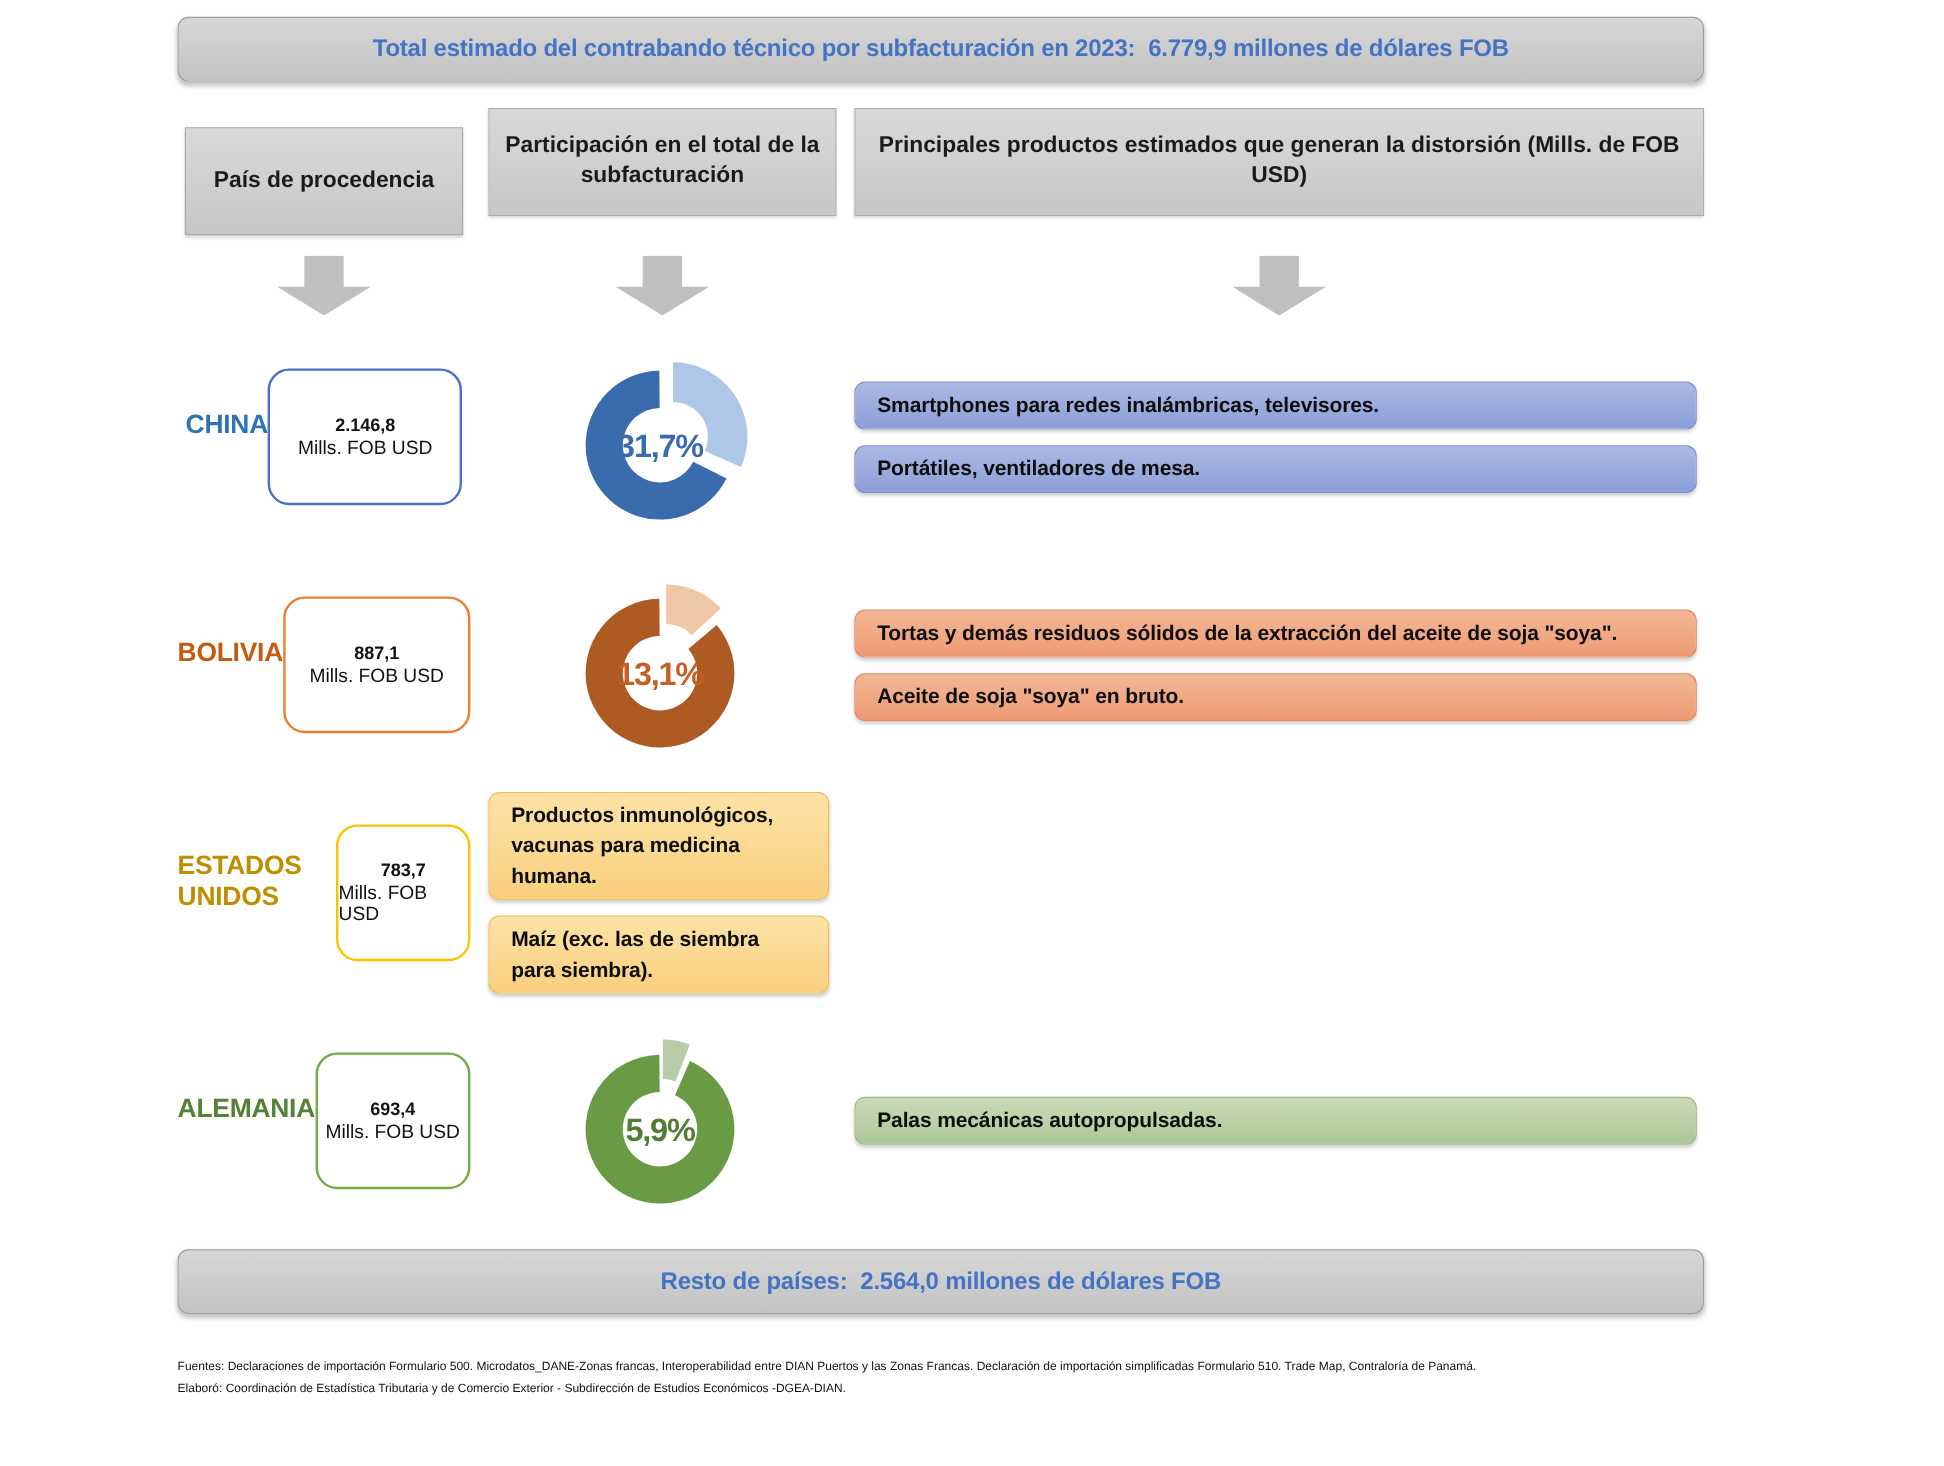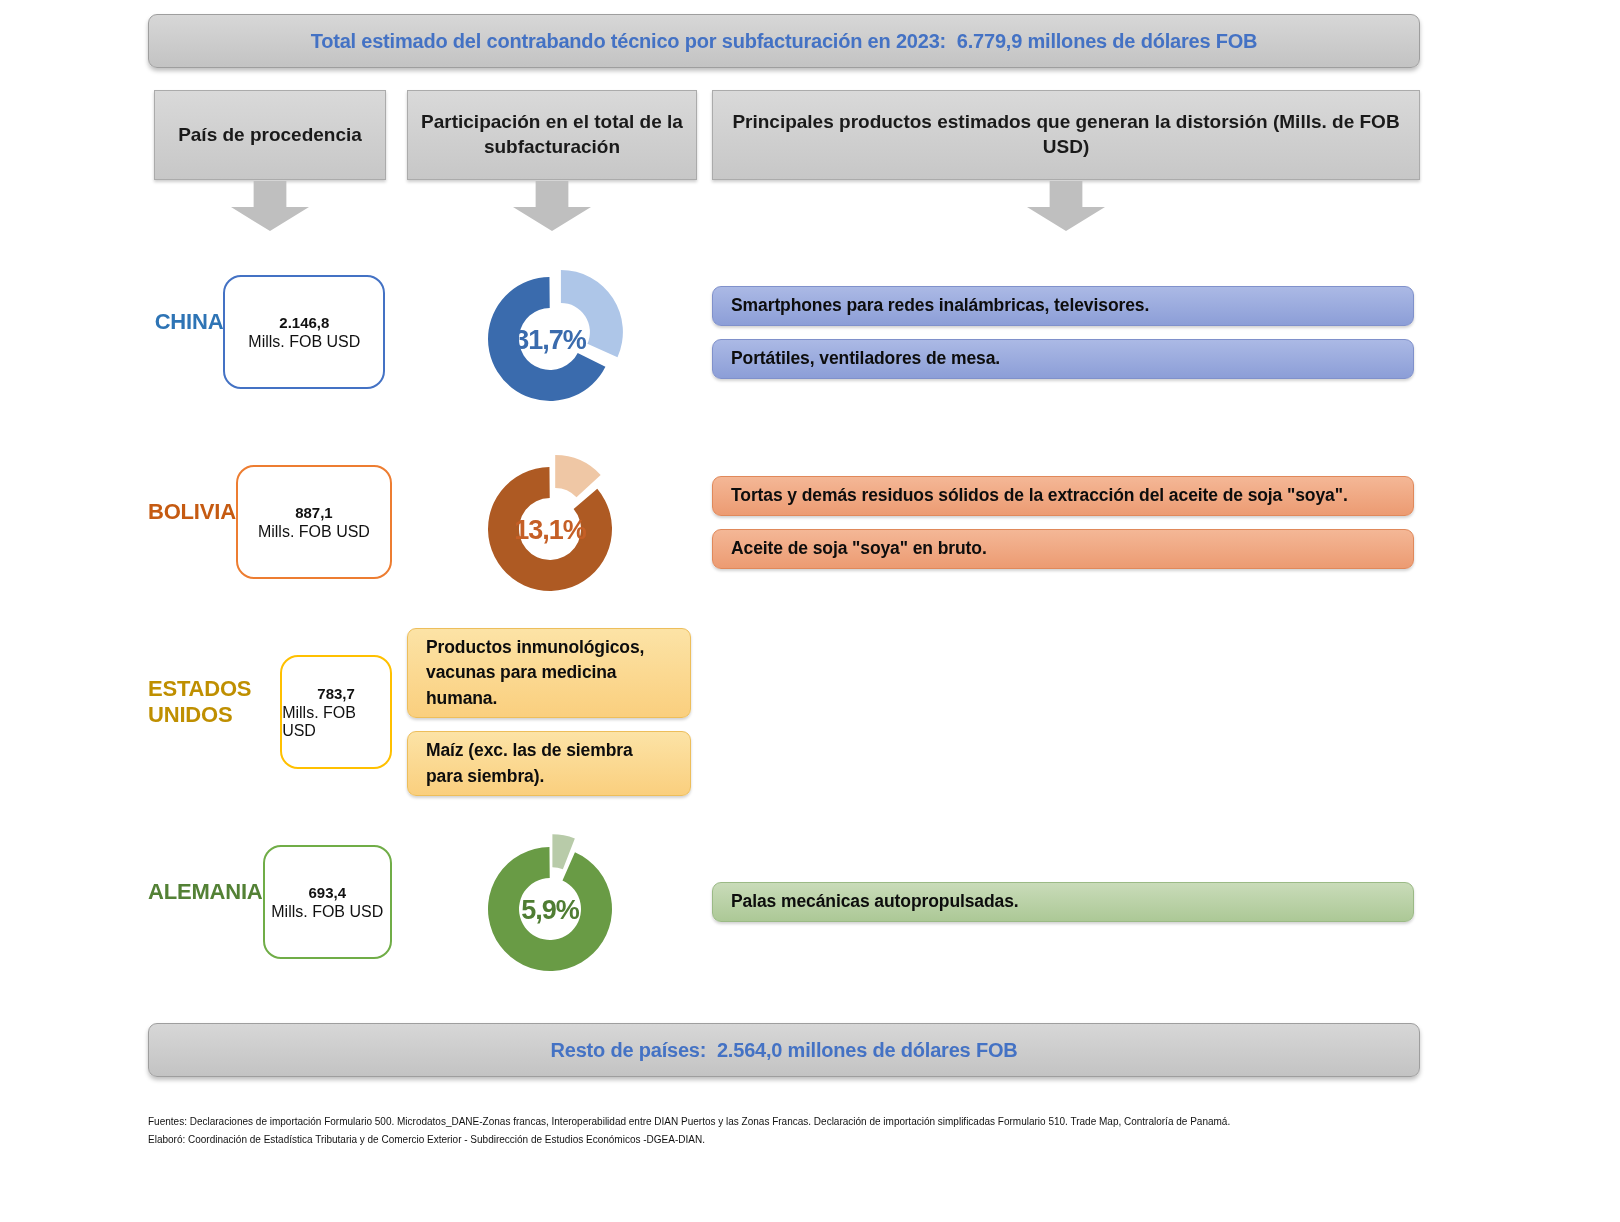--- a/index.html
+++ b/index.html
@@ -13,21 +13,21 @@
     display:flex;align-items:center;justify-content:center;}
   .banner span{color:#4472c4;font-weight:bold;font-size:20px;letter-spacing:-0.2px;white-space:pre-wrap;}
 
   
   .grid{display:grid;grid-template-columns:244px 290px 708px;column-gap:15px;}
   .cols{margin-top:22px;}
   .hbox{height:90px;border:1px solid #ababab;background:linear-gradient(#d9d9d9,#c7c7c7);
     box-shadow:0 2px 3px rgba(0,0,0,0.2);
     display:flex;align-items:center;justify-content:center;text-align:center;
     font-weight:bold;font-size:19px;color:#1a1a1a;line-height:1.3;padding:0 12px;box-sizing:border-box;}
-  .hbox.first{margin:0 6px;}
+  .hbox.first{margin:16px 6px;}
 
   .arrow-row{height:56px;margin-top:1px;}
   .arrow-cell{display:flex;justify-content:center;align-items:flex-start;}
   .block-arrow{width:78px;height:50px;background:#bfbfbf;
     clip-path:polygon(29% 0,71% 0,71% 52%,100% 52%,50% 100%,0 52%,29% 52%);}
 
   
   .row{height:190px;align-items:center;}
   .cell{display:flex;align-items:center;justify-content:center;}
   .c1{}
@@ -40,21 +40,21 @@
   .donut{display:block;}
   .donut text{font-family:"Liberation Sans","DejaVu Sans",sans-serif;font-weight:bold;font-size:27px;letter-spacing:-1px;}
 
   .c3{flex-direction:column;justify-content:space-between;gap:13px;align-items:stretch;padding-right:6px;}
   .product-bar{border-radius:9px;border:1px solid var(--bar-border);
     background:linear-gradient(var(--bar-top),var(--bar-bottom));
     box-shadow:0 2px 3px rgba(0,0,0,0.18);
     min-height:40px;display:flex;align-items:center;padding:6px 18px;box-sizing:border-box;
     font-weight:bold;font-size:17.5px;color:#0d0d0d;line-height:1.45;letter-spacing:-0.1px;}
 
-  .rest{margin-top:26px;}
+  .rest{margin-top:12px;}
 
   .footer{margin-top:36px;width:1192px;font-size:10px;line-height:1.8;color:#111;}
 </style>
 </head>
 <body>
 
 <div class="content">
 
   <div class="banner">
     <span>Total estimado del contrabando técnico por subfacturación en 2023:  6.779,9 millones de dólares FOB</span>

